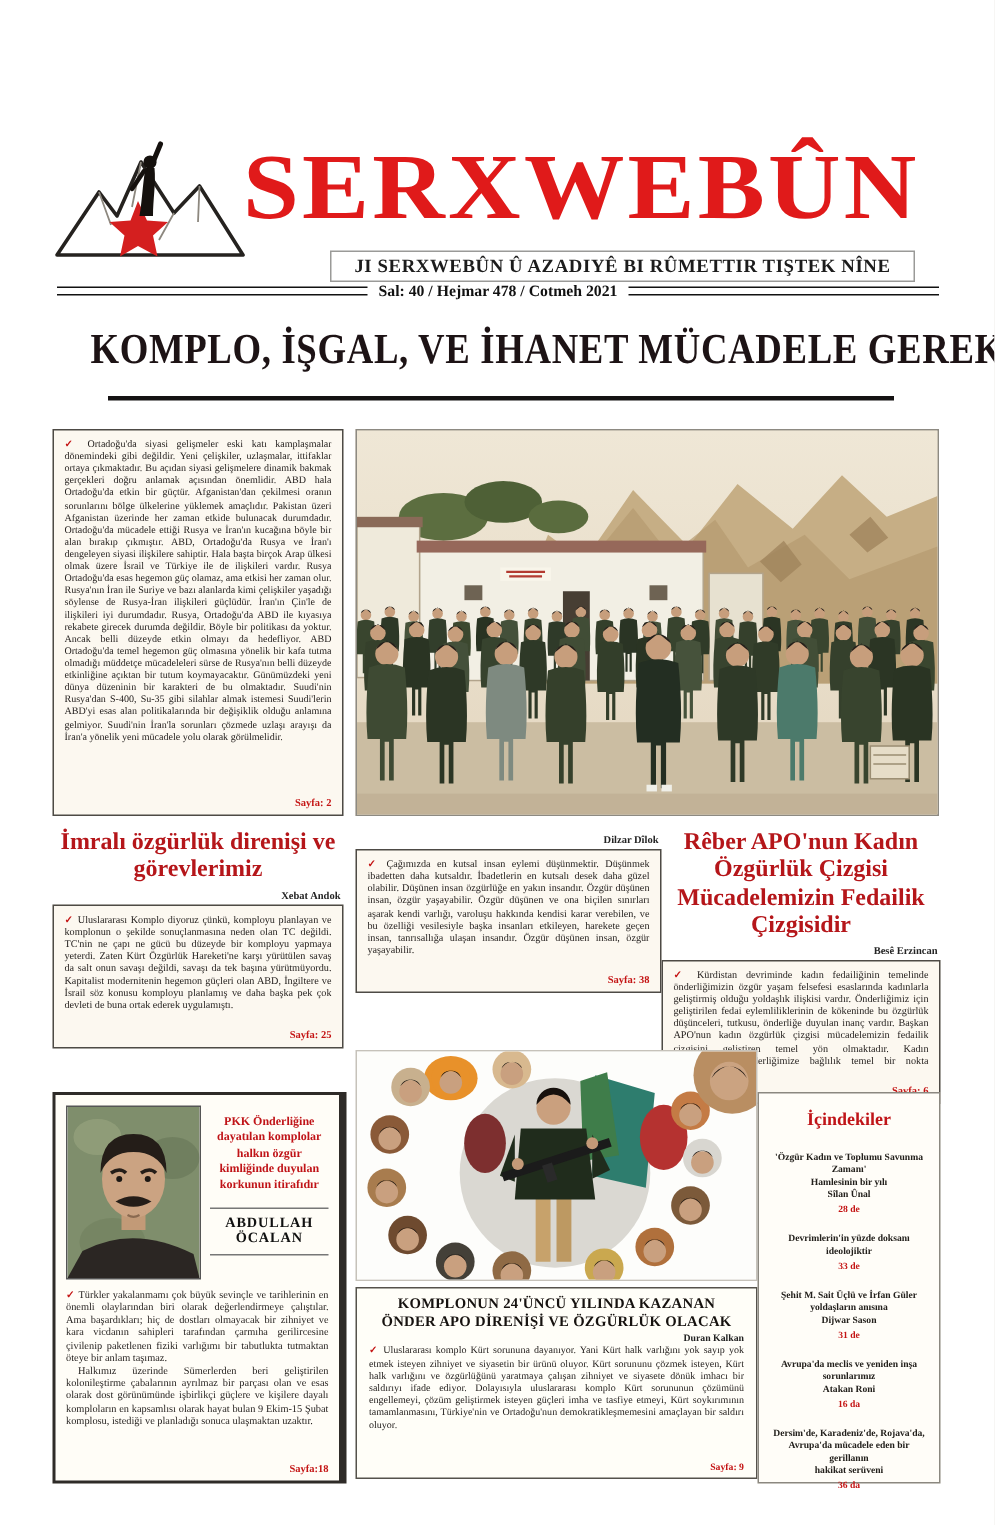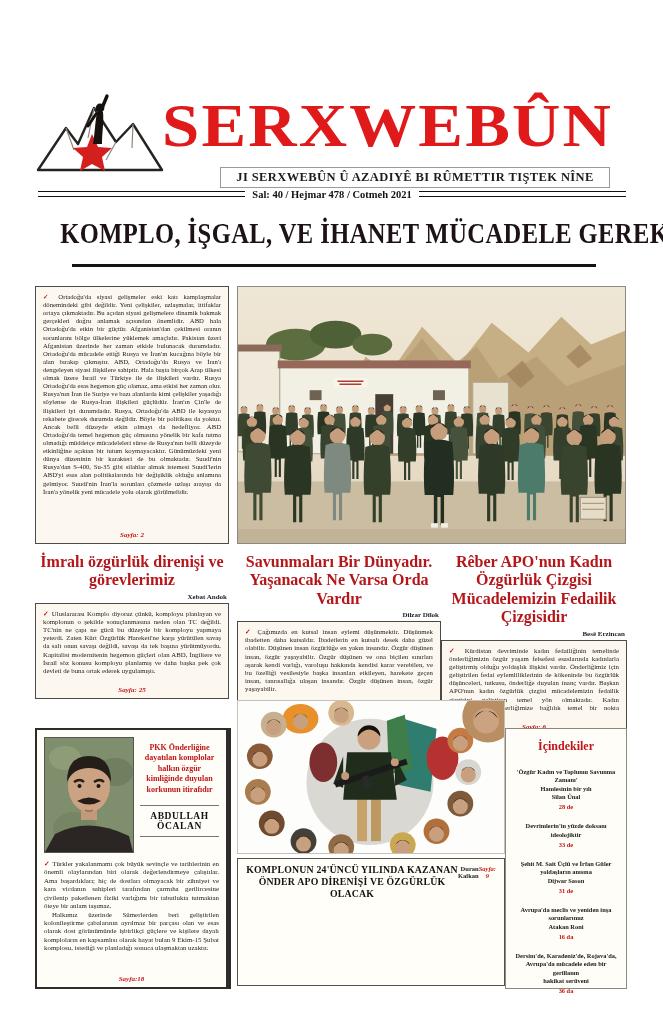--- a/index.html
+++ b/index.html
@@ -22,21 +22,21 @@
   .headline{position:absolute;left:0;top:218px;width:663px;text-align:center;}
   .headline span{display:inline-block;font-size:28.5px;font-weight:800;color:#1d1315;
     letter-spacing:.5px;transform:scaleX(.86);transform-origin:center;white-space:nowrap;}
   .headline-rule{position:absolute;left:72px;top:264px;width:524px;height:3px;background:#151213;}
 
   
   .tbox{border:1px solid #4d4a45;background:#fcf8f0;padding:6px 7px 4px 7px;
     display:flex;flex-direction:column;box-sizing:border-box;}
   .tbody{flex:1;overflow:hidden;font-size:6.8px;line-height:1.2;text-align:justify;color:#262220;}
   .check{color:#c41414;font-weight:bold;}
-  .pref{text-align:center;color:#c41414;font-weight:bold;font-style:italic;font-size:7px;margin-top:2px;}
+  .pref{text-align:right;color:#c41414;font-weight:bold;font-size:7px;margin-top:2px;}
 
   .lead-box{position:absolute;left:35px;top:286px;width:194px;height:258px;}
   .lead-box .tbody{font-size:6.7px;line-height:1.21;}
 
   .photo{position:absolute;left:237px;top:286px;width:389px;height:258px;border:1px solid #8d8a82;
     box-sizing:border-box;background:#e9e0cd;}
   .photo svg{display:block;width:100%;height:100%;}
 
   
   .art{position:absolute;top:553px;}
@@ -59,21 +59,21 @@
   .ocalan-name{margin-top:10px;padding:5px 0;border-top:1px solid #777;border-bottom:1px solid #777;
     width:100%;text-align:center;font-size:9.5px;font-weight:bold;letter-spacing:.6px;color:#111;}
   .ocalan-body{flex:1;overflow:hidden;margin-top:7px;font-size:6.9px;line-height:1.22;text-align:justify;color:#262220;}
   .ocalan-body .p2{text-indent:8px;}
 
   .collage{position:absolute;left:237px;top:700px;width:268px;height:154px;border:1px solid #c6c2ba;
     box-sizing:border-box;background:#fff;}
   .collage svg{display:block;width:100%;height:100%;}
 
   .komplo-box{position:absolute;left:237px;top:858px;width:268px;height:128px;box-sizing:border-box;
-    border:1.5px solid #55524c;background:#fffef8;padding:5px 8px 3px 8px;display:flex;flex-direction:row;}
+    border:1.5px solid #55524c;background:#fffef8;padding:5px 8px 3px 8px;display:flex;flex-direction:column;}
   .komplo-title{font-size:9.8px;font-weight:800;text-align:center;color:#16120f;line-height:1.25;
     letter-spacing:.2px;}
   .komplo-author{text-align:right;font-size:6.5px;font-weight:bold;color:#222;margin:1px 0 1px 0;}
   .komplo-body{flex:1;overflow:hidden;font-size:6.7px;line-height:1.22;text-align:justify;color:#262220;}
   .komplo-box .pref{font-size:6.5px;margin-top:1px;}
 
   .contents-box{position:absolute;left:505px;top:728px;width:122px;height:261px;box-sizing:border-box;
     border:1px solid #8b8880;background:#fffdf8;padding:10px 6px;text-align:center;}
   .contents-title{color:#c01418;font-weight:bold;font-size:12px;margin-bottom:14px;}
   .c-item{margin-bottom:12px;}
@@ -213,21 +213,20 @@
   <div class="art art1">
     <div class="art-title">İmralı özgürlük direnişi ve görevlerimiz</div>
     <div class="art-author">Xebat Andok</div>
     <div class="tbox">
       <div class="tbody"><span class="check">✓</span> <span>Uluslararası Komplo diyoruz çünkü, komployu planlayan ve komplonun o şekilde sonuçlanmasına neden olan TC değildi. TC'nin ne çapı ne gücü bu düzeyde bir komployu yapmaya yeterdi. Zaten Kürt Özgürlük Hareketi'ne karşı yürütülen savaş da salt onun savaşı değildi, savaşı da tek başına yürütmüyordu. Kapitalist modernitenin hegemon güçleri olan ABD, İngiltere ve İsrail söz konusu komployu planlamış ve daha başka pek çok devleti de buna ortak ederek uygulamıştı.</span></div>
       <div class="pref">Sayfa: 25</div>
     </div>
   </div>
 
   <div class="art art2">
-    <div class="art-title">Savunmaları Bir Dünyadır. Yaşanacak Ne Varsa Orda Vardır</div>
     <div class="art-author">Dilzar Dîlok</div>
     <div class="tbox">
       <div class="tbody"><span class="check">✓</span> <span>Çağımızda en kutsal insan eylemi düşünmektir. Düşünmek ibadetten daha kutsaldır. İbadetlerin en kutsalı desek daha güzel olabilir. Düşünen insan özgürlüğe en yakın insandır. Özgür düşünen insan, özgür yaşayabilir. Özgür düşünen ve ona biçilen sınırları aşarak kendi varlığı, varoluşu hakkında kendisi karar verebilen, ve bu özelliği vesilesiyle başka insanları etkileyen, harekete geçen insan, tanrısallığa ulaşan insandır. Özgür düşünen insan, özgür yaşayabilir.</span></div>
       <div class="pref">Sayfa: 38</div>
     </div>
   </div>
 
   <div class="art art3">
     <div class="art-title">Rêber APO'nun Kadın Özgürlük Çizgisi Mücadelemizin Fedailik Çizgisidir</div>
     <div class="art-author">Besê Erzincan</div>

